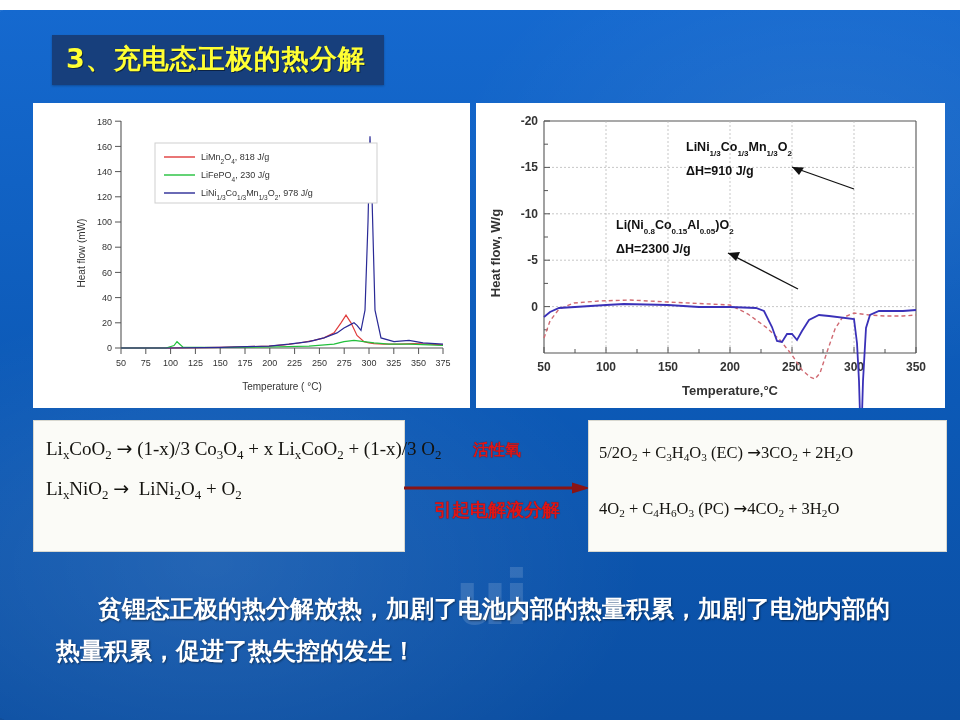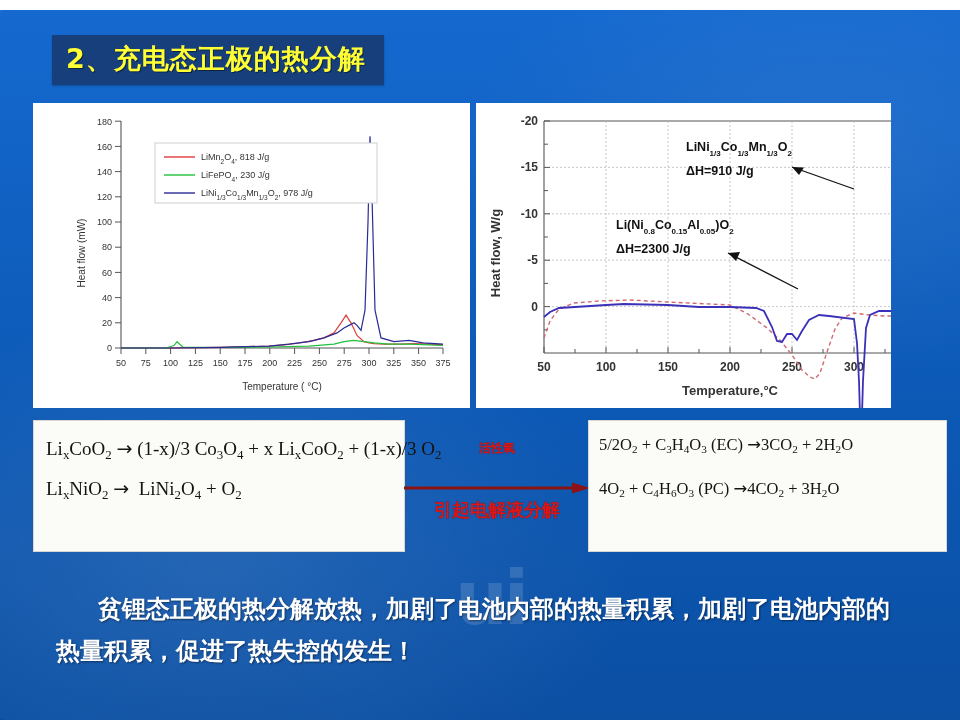--- a/index.html
+++ b/index.html
@@ -45,21 +45,21 @@
   .title-band span{
     color:#ffff33;font-size:27px;font-weight:700;letter-spacing:1px;
     font-family:"DejaVu Sans","Liberation Sans",sans-serif;
     text-shadow:1px 1px 0 rgba(0,0,0,.45);
     white-space:nowrap;
   }
 
   
   .card{position:absolute;background:#fff;overflow:hidden;}
   #card-left{left:33px;top:103px;width:437px;height:305px;}
-  #card-right{left:476px;top:103px;width:415px;height:305px;}
+  #card-right{left:476px;top:103px;width:469px;height:305px;}
 
   svg{display:block;}
   .ax-line{stroke:#555;stroke-width:1.1;fill:none;}
   .tick{stroke:#555;stroke-width:1;}
   .ticktext{font-family:"Liberation Sans",sans-serif;fill:#333;}
   .axlabel{font-family:"Liberation Sans",sans-serif;fill:#333;}
   .grid-d{stroke:#b9b9b9;stroke-width:.8;stroke-dasharray:2 2;fill:none;}
   .ann{font-family:"Liberation Sans",sans-serif;fill:#111;}
 
   
@@ -68,29 +68,29 @@
     border:1px solid #d8d8d0;
     font-family:"Liberation Serif","DejaVu Serif",serif;
     color:#14130f;
   }
   #eq-left{left:33px;top:420px;width:370px;height:130px;}
   #eq-right{left:588px;top:420px;width:357px;height:130px;}
   .eqrow{
     position:absolute;left:12px;right:8px;
     font-size:19px;white-space:nowrap;line-height:1;
   }
-  #eq-right .eqrow{font-size:16.5px;left:10px;}
+  #eq-right .eqrow{font-size:16.5px;left:10px;margin-top:8px;}
   sub{font-size:.68em;vertical-align:-.28em;}
   .arrow-g{font-family:"DejaVu Sans",sans-serif;}
 
   
   .mid-ann{position:absolute;left:404px;top:440px;width:186px;height:100px;}
   .mid-ann .red-top{
     position:absolute;left:0;top:0;width:186px;text-align:center;
-    color:#e01515;font-size:12px;font-weight:700;
+    color:#e01515;font-size:16px;font-weight:700;
     font-family:"DejaVu Sans","Liberation Sans",sans-serif;
     text-shadow:0 0 1px rgba(0,0,0,.5);
   }
   .mid-ann .red-bot{
     position:absolute;left:0;top:58px;width:186px;text-align:center;
     color:#e01515;font-size:18px;font-weight:700;
     font-family:Liberation Serif, serif;
     text-shadow:0 0 1px rgba(0,0,0,.5);
   }
   .mid-arrow{position:absolute;left:-4px;top:40px;}
@@ -105,21 +105,21 @@
   }
 </style>
 </head>
 <body>
 
 <div id="slide">
   <div class="bg-glow"></div>
   <div class="watermark">ui</div>
 
   <div class="title-band">
-    <span>2、充电态正极的热分解</span>
+    <span>3、充电态正极的热分解</span>
   </div>
 
   <div class="card" id="card-left">
     <svg width="437" height="305" viewBox="0 0 437 305">
 
       <g>
         <line class="ax-line" x1="88" y1="18" x2="88" y2="245"></line>
         <line class="ax-line" x1="88" y1="245" x2="410" y2="245"></line>
       </g>
 
@@ -323,19 +323,19 @@
       <line x1="4" y1="8" x2="176" y2="8" stroke="#8a1414" stroke-width="3"></line>
       <polygon points="190,8 172,2.5 172,13.5" fill="#8a1414"></polygon>
     </svg>
     <div class="red-bot">引起电解液分解</div>
   </div>
 
   <div class="eqbox" id="eq-right">
     <div class="eqrow" style="top:16px;">
       5/2O<sub>2</sub> + C<sub>3</sub>H<sub>4</sub>O<sub>3</sub> (EC) <span class="arrow-g">→</span>3CO<sub>2</sub> + 2H<sub>2</sub>O
     </div>
-    <div class="eqrow" style="top:60px;">
+    <div class="eqrow" style="top:72px;">
       4O<sub>2</sub> + C<sub>4</sub>H<sub>6</sub>O<sub>3</sub> (PC) <span class="arrow-g">→</span>4CO<sub>2</sub> + 3H<sub>2</sub>O
     </div>
   </div>
 
   <div class="bottom-text">贫锂态正极的热分解放热，加剧了电池内部的热量积累，加剧了电池内部的热量积累，促进了热失控的发生！</div>
 </div>
 
 </body></html>

